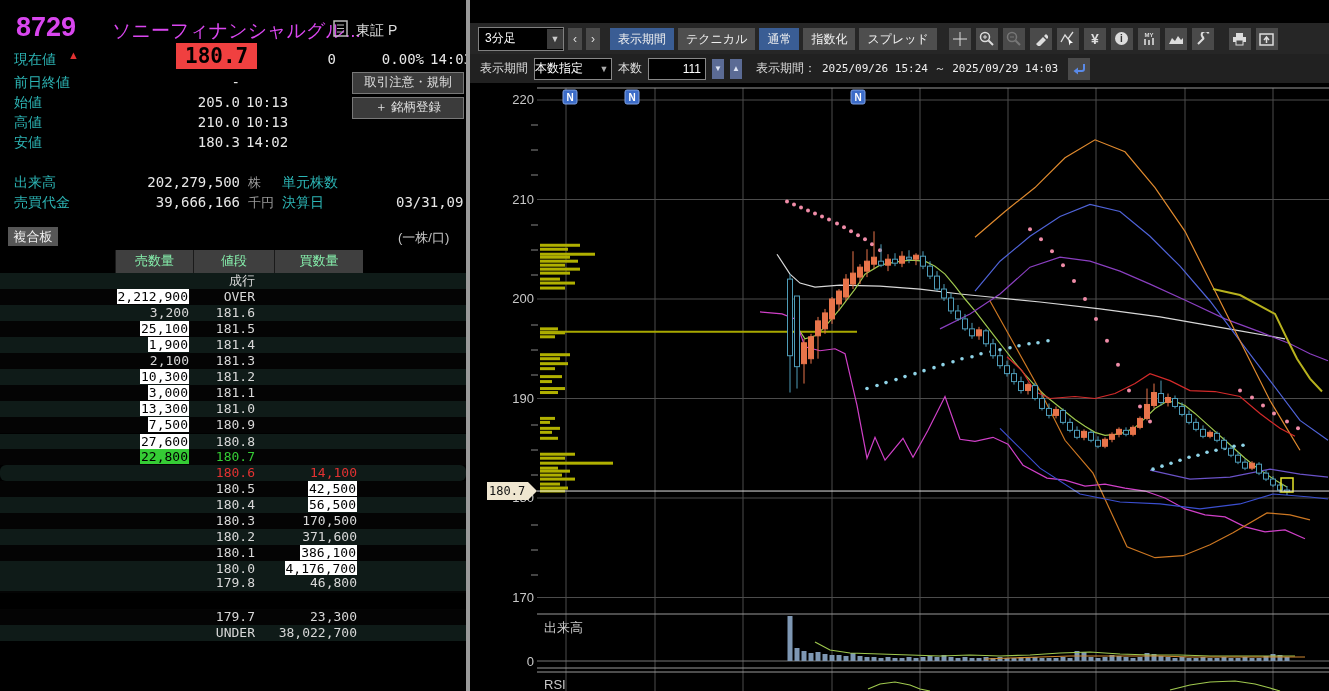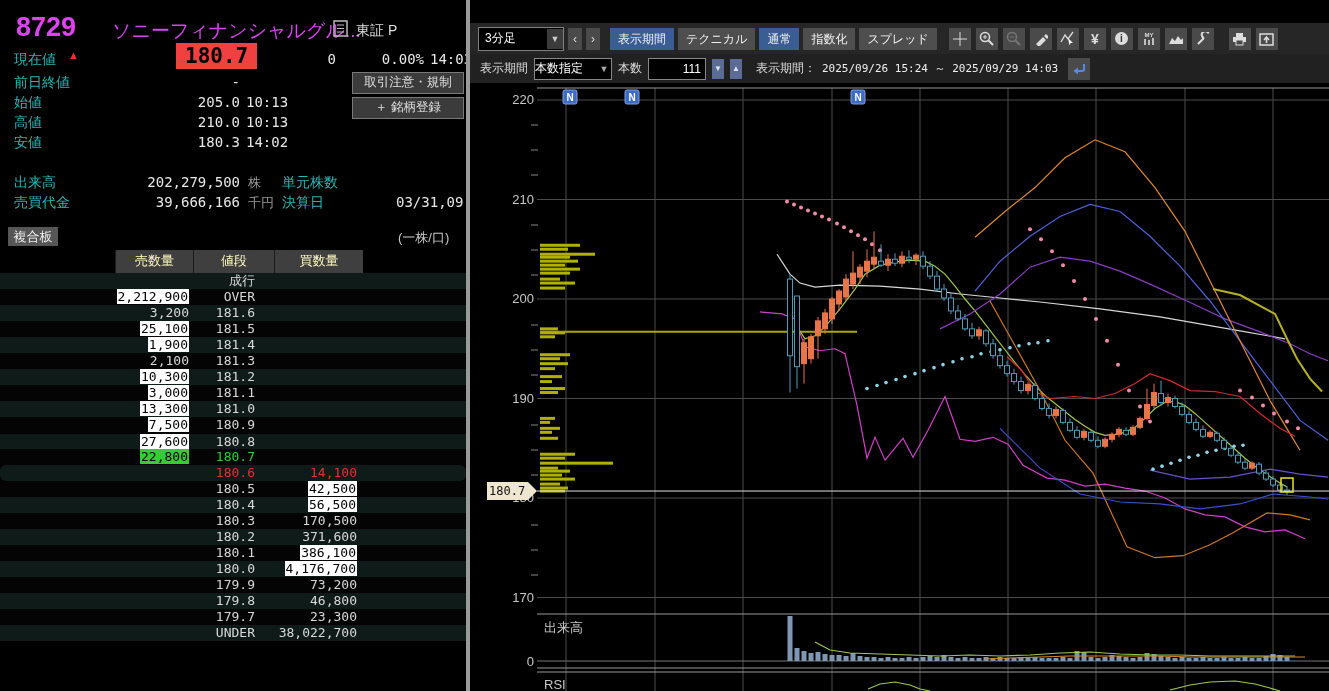--- a/index.html
+++ b/index.html
@@ -19,21 +19,21 @@
   #now-price{left:176px;top:43px;background:#f04040;color:#000;font-size:21px;font-weight:bold;
              padding:1px 9px;}
   .side-btn{left:352px;width:110px;height:20px;background:#3b3b3b;border:1px solid #787878;
             color:#e0e0e0;font-size:12.5px;text-align:center;line-height:19px;cursor:pointer;}
   #board-tab{left:8px;top:227px;width:50px;height:19px;background:#565656;color:#f0f0f0;
              font-size:13px;text-align:center;line-height:19px;}
   #unit-note{left:398px;top:229px;color:#c8c8c8;font-size:13px;}
   
   #board{left:0;top:250px;width:466px;}
   .hdr-row{position:absolute;top:0;height:33px;background:#3f3f3f;border-left:1px solid #1a1a1a;
-           color:#fef9c3;font-size:13px;text-align:center;line-height:21px;}
+           color:#86efac;font-size:13px;text-align:center;line-height:21px;}
   .b-row{position:absolute;left:0;width:466px;height:16px;font-size:13px;line-height:16px;}
   .b-even{background:#0f1b18;}
   .b-odd{background:#040404;}
   .cell{position:absolute;top:0;height:16px;color:#d8d8d8;text-align:right;}
   .c-sell{left:115px;width:74px;}
   .c-price{left:192px;width:63px;}
   .c-buy{left:273px;width:84px;}
   .hl{background:#fff;color:#000;padding:0 1px;}
   .greenbg{background:#35cc35;color:#000;padding:0 1px;}
   .redtxt{color:#e23232;}
@@ -224,21 +224,21 @@
           <div class="b-row mono b-even" style="top: 311px;">
             <div class="cell c-sell"></div>
             <div class="cell c-price"><span>180.0</span></div>
             <div class="cell c-buy"><span class="hl">4,176,700</span></div>
           </div>
           <div class="b-row mono b-odd" style="top: 327px;">
             <div class="cell c-sell"></div>
             <div class="cell c-price"><span>179.9</span></div>
             <div class="cell c-buy"><span>73,200</span></div>
           </div>
-          <div class="b-row mono b-even" style="top: 343px; padding-left: 32px;">
+          <div class="b-row mono b-even" style="top: 325px; padding-left: 32px;">
             <div class="cell c-sell"></div>
             <div class="cell c-price"><span>179.8</span></div>
             <div class="cell c-buy"><span>46,800</span></div>
           </div>
           <div class="b-row mono b-odd" style="top: 359px;">
             <div class="cell c-sell"></div>
             <div class="cell c-price"><span>179.7</span></div>
             <div class="cell c-buy"><span>23,300</span></div>
           </div>
           <div class="b-row mono b-even" style="top: 375px;">

